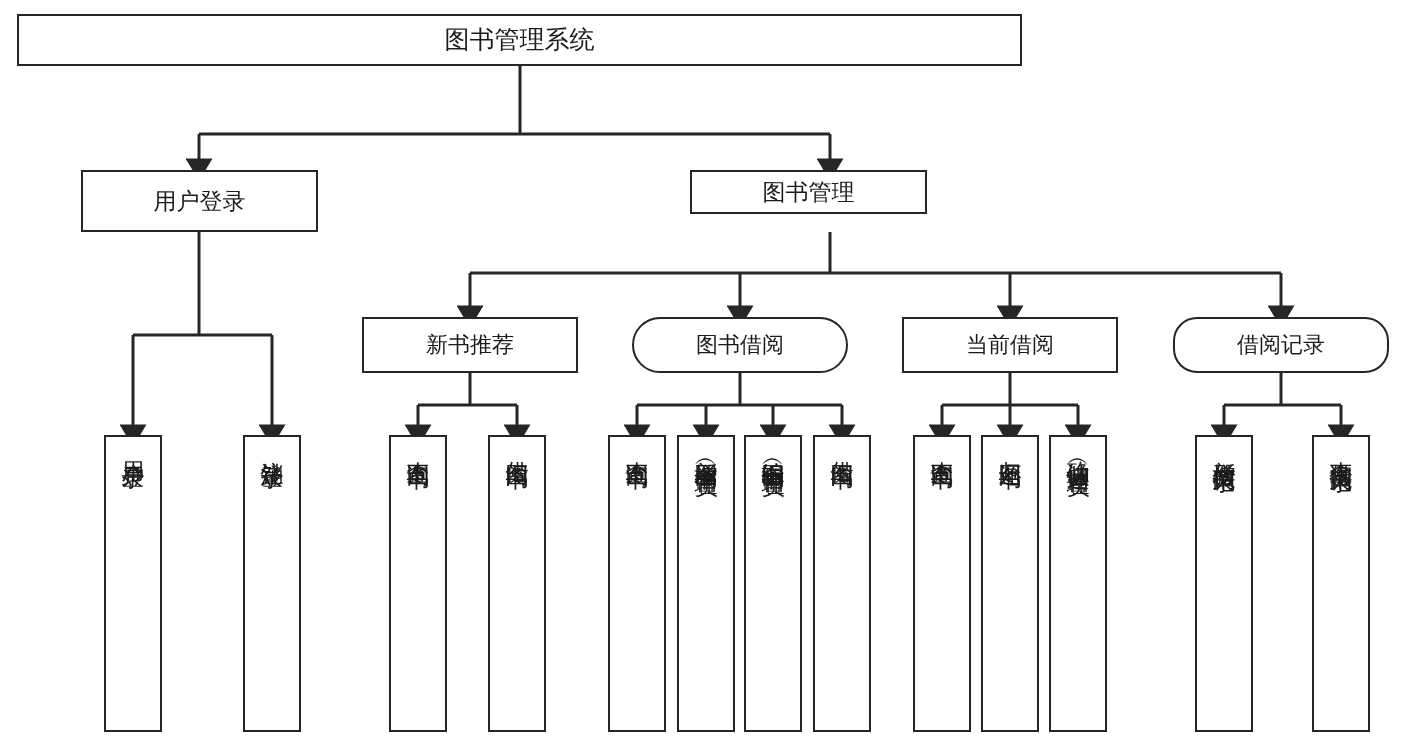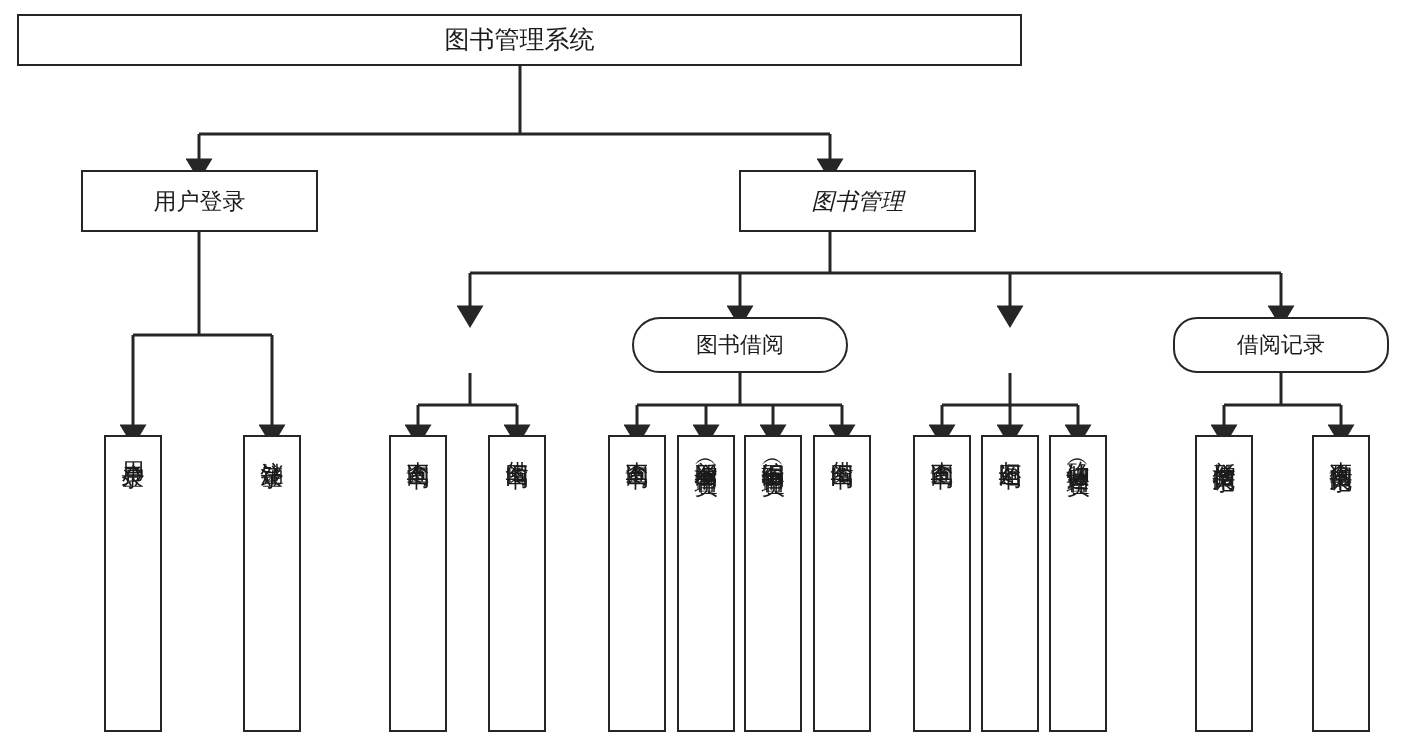--- a/index.html
+++ b/index.html
@@ -125,26 +125,32 @@
     </g>
   </svg>
 
   <div class="node level0" style="left:17px; top:14px; width:1005px; height:52px;">
     <span class="label">图书管理系统</span>
   </div>
 
   <div class="node level1" style="left:81px; top:170px; width:237px; height:62px;">
     <span class="label">用户登录</span>
   </div>
-  <div class="node level1" style="left:739px; top:170px; width:237px; height:62px;font-style:italic;">
+  <div class="node level1" style="left:690px; top:170px; width:237px; height:44px;">
     <span class="label">图书管理</span>
   </div>
 
+  <div class="node level2" style="left:362px; top:317px; width:216px; height:56px;">
+    <span class="label">新书推荐</span>
+  </div>
   <div class="node level2" style="left:632px; top:317px; width:216px; height:56px;border-radius:28px;">
     <span class="label">图书借阅</span>
+  </div>
+  <div class="node level2" style="left:902px; top:317px; width:216px; height:56px;">
+    <span class="label">当前借阅</span>
   </div>
   <div class="node level2" style="left:1173px; top:317px; width:216px; height:56px;border-radius:24px;">
     <span class="label">借阅记录</span>
   </div>
 
   <div class="node leaf" style="left:104px; top:435px; width:58px; height:297px;">
     <span class="label">用户登录</span>
   </div>
   <div class="node leaf" style="left:243px; top:435px; width:58px; height:297px;">
     <span class="label">注销登录</span>

